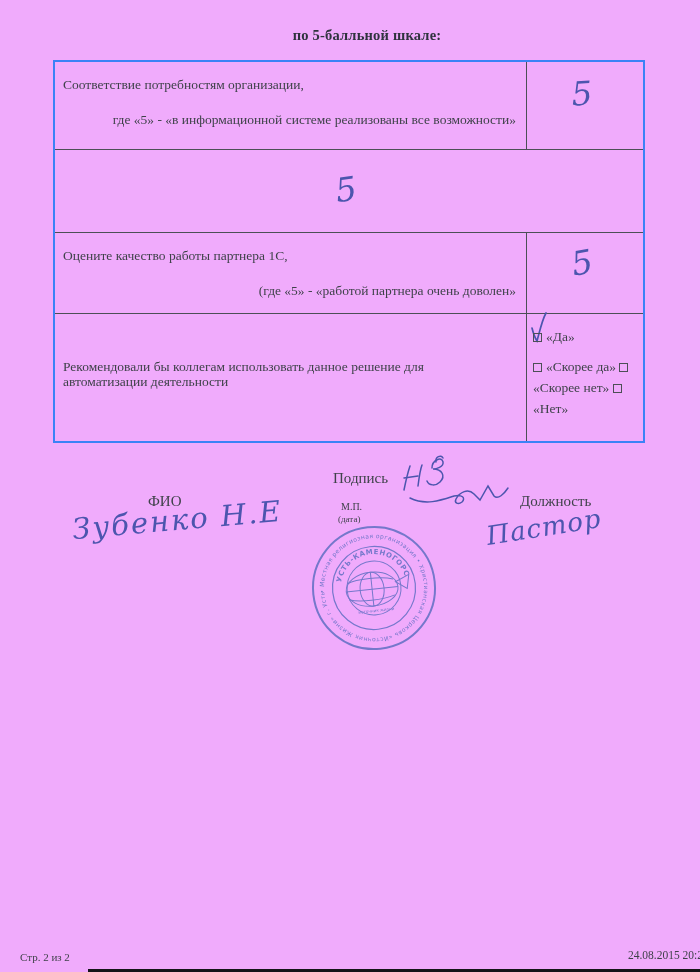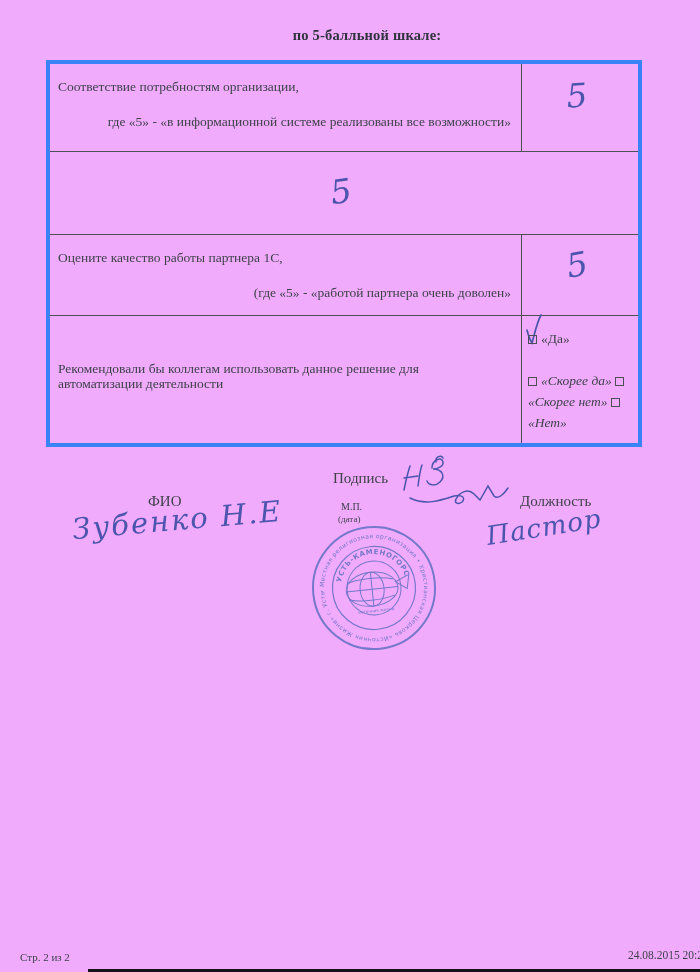--- a/index.html
+++ b/index.html
@@ -8,22 +8,22 @@
     background:#f0abfc; overflow:hidden;
     font-family:"Liberation Serif", serif; color:#3f424a;
   }
   .title {
     position:absolute; top:27px; left:20px; width:694px;
     text-align:center; font-weight:bold; font-size:14.5px; color:#2f333e;
     letter-spacing:.2px;
   }
   
   .qtable {
-    position:absolute; left:46px; top:60px; width:588px;
-    border:4px solid #3b82f6; background:transparent;
+    position:absolute; left:53px; top:60px; width:588px;
+    border:2px solid #3b82f6; background:transparent;
   }
   .qrow { display:flex; border-bottom:1px solid #4c4f56; }
   .qrow:last-child { border-bottom:none; }
   .cell-q {
     width:472px; border-right:1px solid #4c4f56;
     padding:15px 10px 0 8px; box-sizing:border-box;
     font-size:13.5px; line-height:15px;
   }
   .cell-a { flex:1; position:relative; box-sizing:border-box; }
   .l2 { margin-top:20px;text-align:right; }
@@ -34,21 +34,21 @@
     font-family:"DejaVu Serif", serif; font-style:italic;
     font-size:33px; color:#4c55ae; transform:rotate(-4deg);
   }
   .opts { padding:12px 3px 0 6px; font-size:13.5px; line-height:21px; }
   .optline { position:relative; }
   .cbx {
     display:inline-block; width:9px; height:9px;
     border:1px solid #4c4f56; margin-right:4px;
     position:relative; top:1px; box-sizing:border-box;
   }
-  .opts-flow { margin-top:21px;font-style:italic; }
+  .opts-flow { margin-top:9px; }
   .checkmark { position:absolute; left:-4px; top:-14px; }
   
   .lbl { position:absolute; font-size:15px; color:#3f424a; }
   .small-lbl { position:absolute; font-size:10px; color:#3f424a; }
   .hand {
     position:absolute; font-family:"DejaVu Serif", serif; font-style:italic;
     color:#4c55ae; white-space:nowrap;
   }
   .hand-fio { left:72px; top:503px; font-size:29px; transform:rotate(-5deg); letter-spacing:2px; }
   .hand-pos { left:486px; top:512px; font-size:26px; transform:rotate(-9deg); letter-spacing:1px; }

